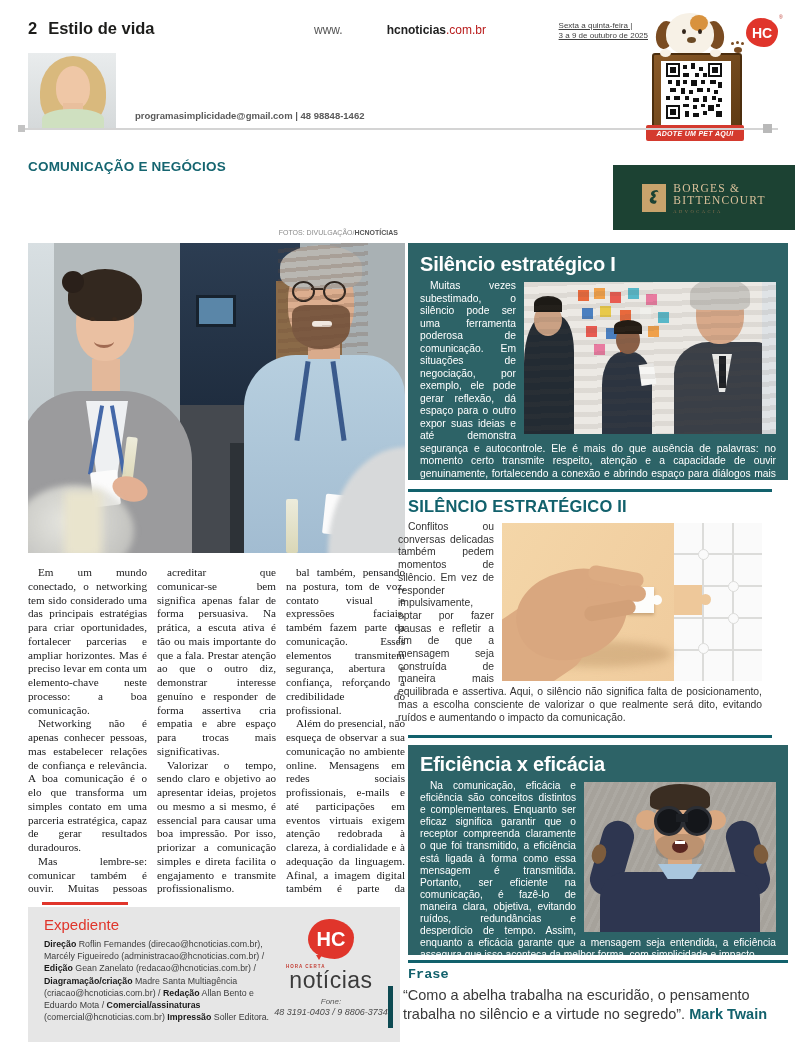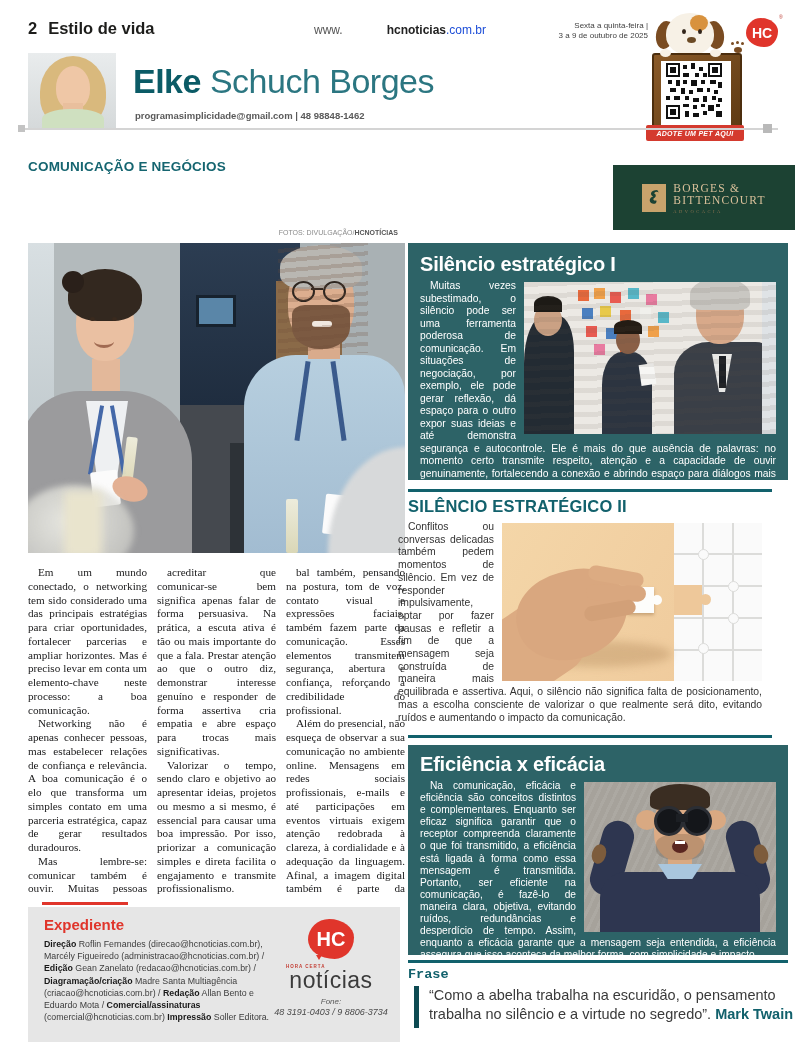--- a/index.html
+++ b/index.html
@@ -5,22 +5,22 @@
   html,body{margin:0;padding:0;background:#fff;}
   .page{position:relative;width:800px;height:1058px;background:#fff;overflow:hidden;
         font-family:"Liberation Sans",sans-serif;color:#222;}
   .a{position:absolute;display:block;}
   i.a{font-style:normal;}
 
   
   .pagehead-left{left:28px;top:19px;font-size:16.5px;font-weight:bold;color:#1d1d1b;display:flex;gap:11px;}
   .site{left:0;right:0;top:23px;text-align:center;font-size:12px;color:#555;}
   .site b{color:#222;padding-left:44px;}
-  .site .tld{color:#1d4ed8;}
-  .dateblock{right:152px;top:21px;text-align:right;font-size:8px;line-height:10px;color:#3f3f3f;}
+  .site .tld{color:#b91c1c;}
+  .dateblock{right:152px;top:21px;text-align:left;font-size:8px;line-height:10px;color:#3f3f3f;text-decoration:underline;}
   .hc-blob{background:#e0352b;color:#fff;font-weight:bold;display:flex;align-items:center;justify-content:center;
            border-radius:46% 54% 42% 58%/52% 46% 54% 48%;}
   .hc-head{left:746px;top:18px;width:32px;height:29px;font-size:14px;}
   .hc-reg{left:779px;top:14px;font-size:5px;color:#b9362d;}
   .author-photo{left:28px;top:53px;width:88px;height:76px;background:linear-gradient(180deg,#e9eced,#d5d9da);overflow:hidden;}
   .ap-hair{left:12px;top:3px;width:66px;height:72px;background:#d9b97d;border-radius:50% 50% 42% 42%;}
   .ap-face{left:28px;top:13px;width:34px;height:44px;background:#efc7a6;border-radius:50% 50% 46% 46%;}
   .ap-body{left:14px;top:56px;width:62px;height:22px;background:#cfe0c0;border-radius:45% 45% 0 0;}
   .ap-neck{left:35px;top:50px;width:20px;height:12px;background:#e9bf9d;}
   .author-name{left:133px;top:63px;font-size:34px;line-height:36px;letter-spacing:-0.5px;}
@@ -57,21 +57,21 @@
   .credit b{color:#555;}
   .mainphoto{left:28px;top:243px;width:377px;height:310px;background:#a9b1b4;overflow:hidden;}
   .cols{left:28px;top:566px;width:377px;height:332px;}
   .col{position:absolute;top:0;width:119px;height:332px;overflow:hidden;}
   .col p{margin:0;text-indent:10px;font-family:"Liberation Serif",serif;font-size:11.2px;line-height:13.75px;
          text-align:justify;color:#19191a;}
 
   
   .exp-redline{left:42px;top:902px;width:86px;height:3px;background:#e0352b;}
   .exp-box{left:28px;top:907px;width:372px;height:135px;background:#e6e6e6;}
-  .exp-title{left:16px;top:9px;font-size:15px;font-weight:bold;color:#e0352b;}
+  .exp-title{left:16px;top:9px;font-size:15px;font-weight:normal;color:#e0352b;}
   .exp-text{left:16px;top:31px;width:232px;font-size:8.8px;line-height:12.2px;color:#3c3c3c;}
   .exp-text b{color:#191919;}
   .flogo{right:10px;top:12px;width:118px;text-align:center;}
   .flogo .hc-blob{position:relative;width:46px;height:40px;font-size:20px;margin:0 auto;}
   .flogo .hc-blob::after{content:"";position:absolute;left:8px;bottom:-6px;border:5px solid transparent;border-top-color:#e0352b;border-left-width:3px;border-right-width:3px;}
   .f-tag{font-size:4.5px;letter-spacing:1px;color:#c23a30;font-weight:bold;margin-top:5px;text-align:left;padding-left:14px;}
   .f-name{font-size:23px;letter-spacing:.5px;color:#3b3b3b;line-height:22px;}
   .f-fone{font-size:8px;font-style:italic;color:#5a5a5a;margin-top:6px;}
   .f-num{font-size:9px;font-style:italic;color:#4a4a4a;margin-top:1px;}
 
@@ -95,21 +95,21 @@
   .srule{left:408px;height:3px;background:#12616c;}
   .rule2{top:489px;width:364px;}
   .rule3{top:735px;width:364px;}
   .rule4{top:960px;width:380px;}
   .s2-title{left:408px;top:497px;font-size:16.5px;font-weight:bold;color:#12616c;letter-spacing:.2px;}
   .s2-body{left:398px;top:521px;width:364px;height:212px;overflow:hidden;position:absolute;}
   .s2-body .bp{margin:0;text-indent:10px;font-size:10.4px;line-height:12.7px;color:#333;text-align:justify;}
   .ph-puzzle{width:260px;height:158px;background:linear-gradient(120deg,#f4d6a8,#eec89a);}
 
   .frase-title{left:408px;top:967px;font-size:13.5px;font-weight:bold;color:#12616c;font-family:Liberation Mono, monospace;}
-  .frase-row{left:414px;top:986px;width:385px;display:flex;}
+  .frase-row{left:388px;top:986px;width:385px;display:flex;}
   .frase-bar{width:5px;height:42px;background:#0d4a52;margin-right:10px;flex:none;}
   .frase-text{font-size:14.5px;line-height:18.5px;color:#3a3a3a;}
   .frase-text b{color:#12616c;}
 
   
   .mp-window{left:0;top:0;width:26px;height:310px;background:linear-gradient(180deg,#d8dfe2,#b4bec2);}
   .mp-wall{left:26px;top:0;width:126px;height:210px;background:#b3babc;}
   .mp-navy{left:152px;top:0;width:120px;height:162px;background:linear-gradient(180deg,#2c3d52,#1f2d3f);}
   .mp-frame{left:168px;top:52px;width:34px;height:26px;background:#5a86a8;border:3px solid #17222e;}
   .mp-wood{left:248px;top:38px;width:66px;height:124px;background:#8a6a48;}
@@ -293,21 +293,20 @@
     </div>
     <div class="a m-banner">ADOTE UM PET AQUI</div>
   </div>
 
   <div class="a author-photo">
     <i class="a ap-hair"></i>
       <i class="a ap-face"></i>
       <i class="a ap-neck"></i>
       <i class="a ap-body"></i>
   </div>
-  <div class="a author-name"><b>Elke</b><span> Schuch Borges</span></div>
   <div class="a author-contact">programasimplicidade@gmail.com | 48 98848-1462</div>
   <i class="a hrule"></i>
   <i class="a hrule-sq1"></i>
     <i class="a hrule-sq2"></i>
 
   <div class="a kicker">COMUNICAÇÃO E NEGÓCIOS</div>
   <div class="a credit"><span>FOTOS: DIVULGAÇÃO/</span><b>HCNOTÍCIAS</b></div>
 
   <div class="a mainphoto">
     <i class="a mp-wall"></i>

